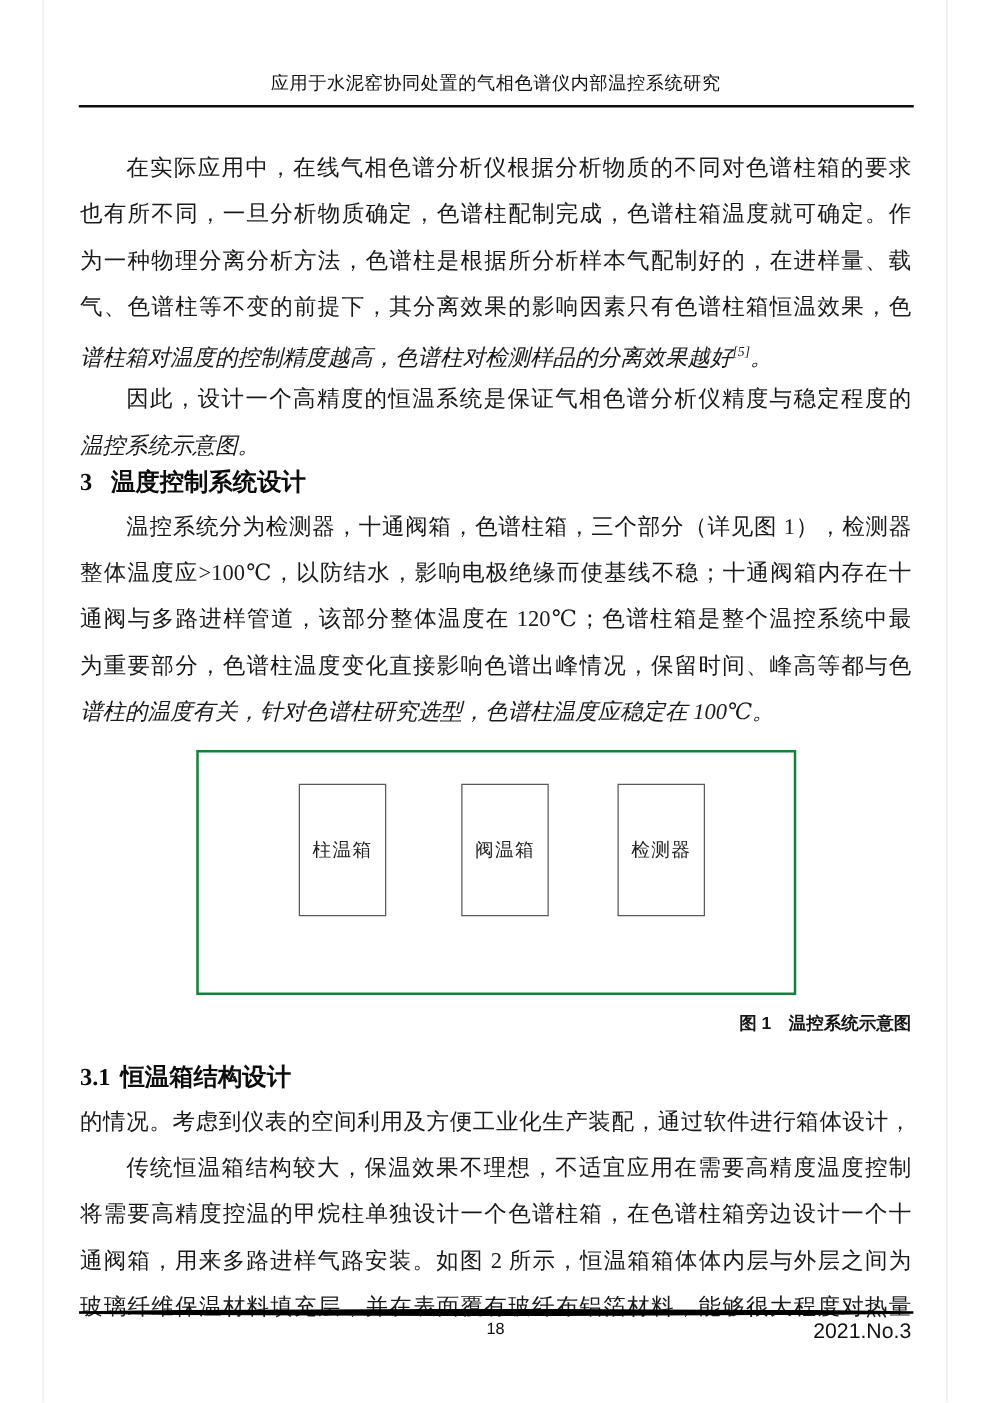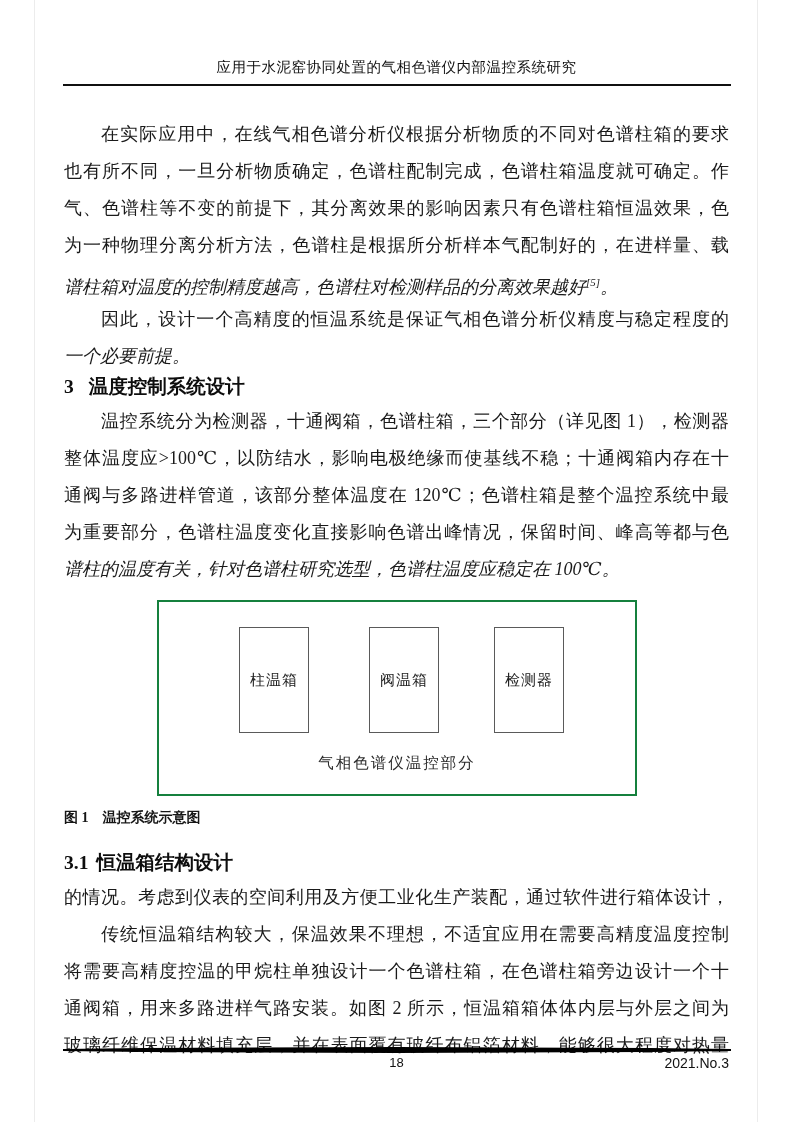--- a/index.html
+++ b/index.html
@@ -54,83 +54,82 @@
     font-size:15px;color:#222;letter-spacing:1px;
   }
   .fig-box.b0{left:80px;}
   .fig-box.b1{left:210px;}
   .fig-box.b2{left:335px;}
   .fig-label{
     position:absolute;left:0;right:0;bottom:20px;text-align:center;
     font-size:15.5px;color:#2a2a2a;letter-spacing:2px;
   }
   .caption{
-    margin-top:13px;height:18px;line-height:18px;text-align:left;
-    font-family:Liberation Serif, serif;
+    margin-top:13px;height:18px;line-height:18px;text-align:right;
+    font-family:Liberation Sans, sans-serif;
     font-weight:600;font-size:14px;color:#161616;
   }
   .caption .cap-num{margin-right:14px;}
 
   .p4{margin-top:2px;}
 
   .footer-rule{
     position:absolute;top:1047px;left:63px;width:668px;height:6px;background:#000;
     clip-path:polygon(0 32%,12% 18%,50% 0,88% 18%,100% 32%,100% 68%,88% 82%,50% 100%,12% 82%,0 68%);
   }
   .footer-page{
     position:absolute;top:1055px;left:64px;width:665px;text-align:center;
     font-family:"Liberation Sans","DejaVu Sans",sans-serif;font-size:13px;color:#111;
   }
   .footer-issue{
     position:absolute;top:1055px;right:64px;
-    font-family:"Liberation Sans","DejaVu Sans",sans-serif;font-size:14px;color:#111;
+    font-family:"Liberation Sans","DejaVu Sans",sans-serif;font-size:17px;color:#111;
   }
 </style>
 </head>
 <body>
 
 <div class="page">
   <div class="scan-edge left"></div>
   <div class="scan-edge right"></div>
 
   <div class="header-title">应用于水泥窑协同处置的气相色谱仪内部温控系统研究</div>
   <div class="header-rule"></div>
 
   <div class="content">
 
     <div>
       <div class="line jline indent">在实际应用中，在线气相色谱分析仪根据分析物质的不同对色谱柱箱的要求</div>
       <div class="line jline">也有所不同，一旦分析物质确定，色谱柱配制完成，色谱柱箱温度就可确定。作</div>
+      <div class="line jline">为一种物理分离分析方法，色谱柱是根据所分析样本气配制好的，在进样量、载</div>
       <div class="line jline">气、色谱柱等不变的前提下，其分离效果的影响因素只有色谱柱箱恒温效果，色</div>
-      <div class="line jline">为一种物理分离分析方法，色谱柱是根据所分析样本气配制好的，在进样量、载</div>
       <div class="line lline"><span>谱柱箱对温度的控制精度越高，色谱柱对检测样品的分离效果越好</span><sup class="cite">[5]</sup><span>。</span></div>
     </div>
 
     <div>
       <div class="line jline indent">因此，设计一个高精度的恒温系统是保证气相色谱分析仪精度与稳定程度的</div>
-      <div class="line lline">一个必要前提。</div>
+      <div class="line lline">温控系统示意图。</div>
     </div>
 
     <div class="sec-heading">
       <span class="num">3</span><span>温度控制系统设计</span>
     </div>
 
     <div>
       <div class="line jline indent">温控系统分为检测器，十通阀箱，色谱柱箱，三个部分（详见图 1），检测器</div>
       <div class="line jline">整体温度应&gt;100℃，以防结水，影响电极绝缘而使基线不稳；十通阀箱内存在十</div>
       <div class="line jline">通阀与多路进样管道，该部分整体温度在 120℃；色谱柱箱是整个温控系统中最</div>
       <div class="line jline">为重要部分，色谱柱温度变化直接影响色谱出峰情况，保留时间、峰高等都与色</div>
       <div class="line lline">谱柱的温度有关，针对色谱柱研究选型，色谱柱温度应稳定在 100℃。</div>
     </div>
 
     <div class="figure">
       <div class="fig-box b0">柱温箱</div>
       <div class="fig-box b1">阀温箱</div>
       <div class="fig-box b2">检测器</div>
-      <div class="fig-label">气相色谱仪温控部分</div>
     </div>
 
     <div class="caption">
       <span class="cap-num">图 1</span><span>温控系统示意图</span>
     </div>
 
     <div class="sec-heading sub">
       <span class="num">3.1</span><span>恒温箱结构设计</span>
     </div>
 

